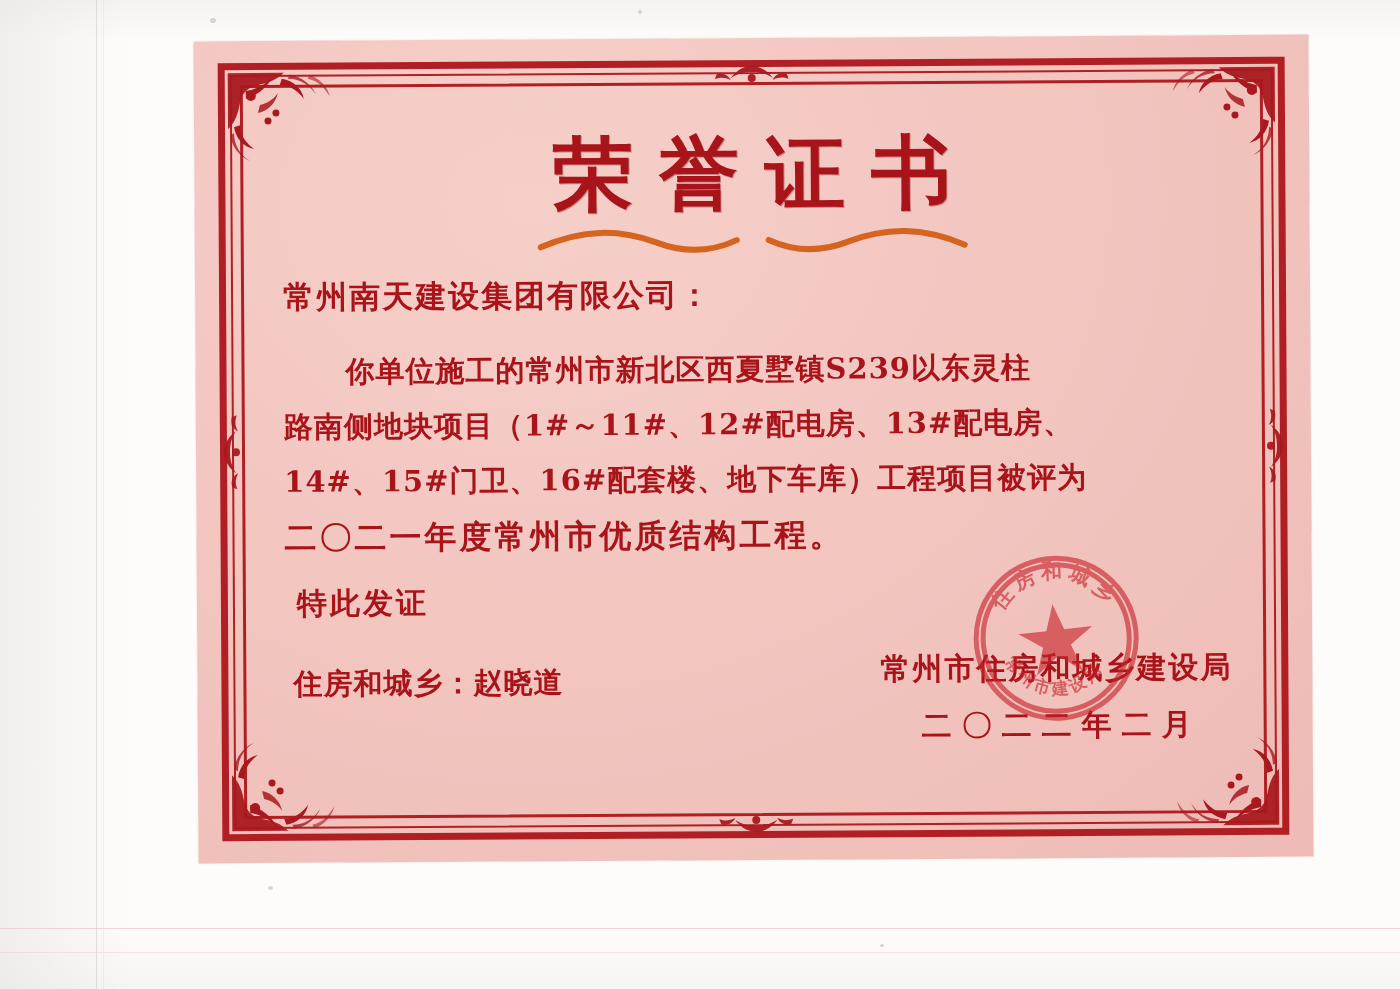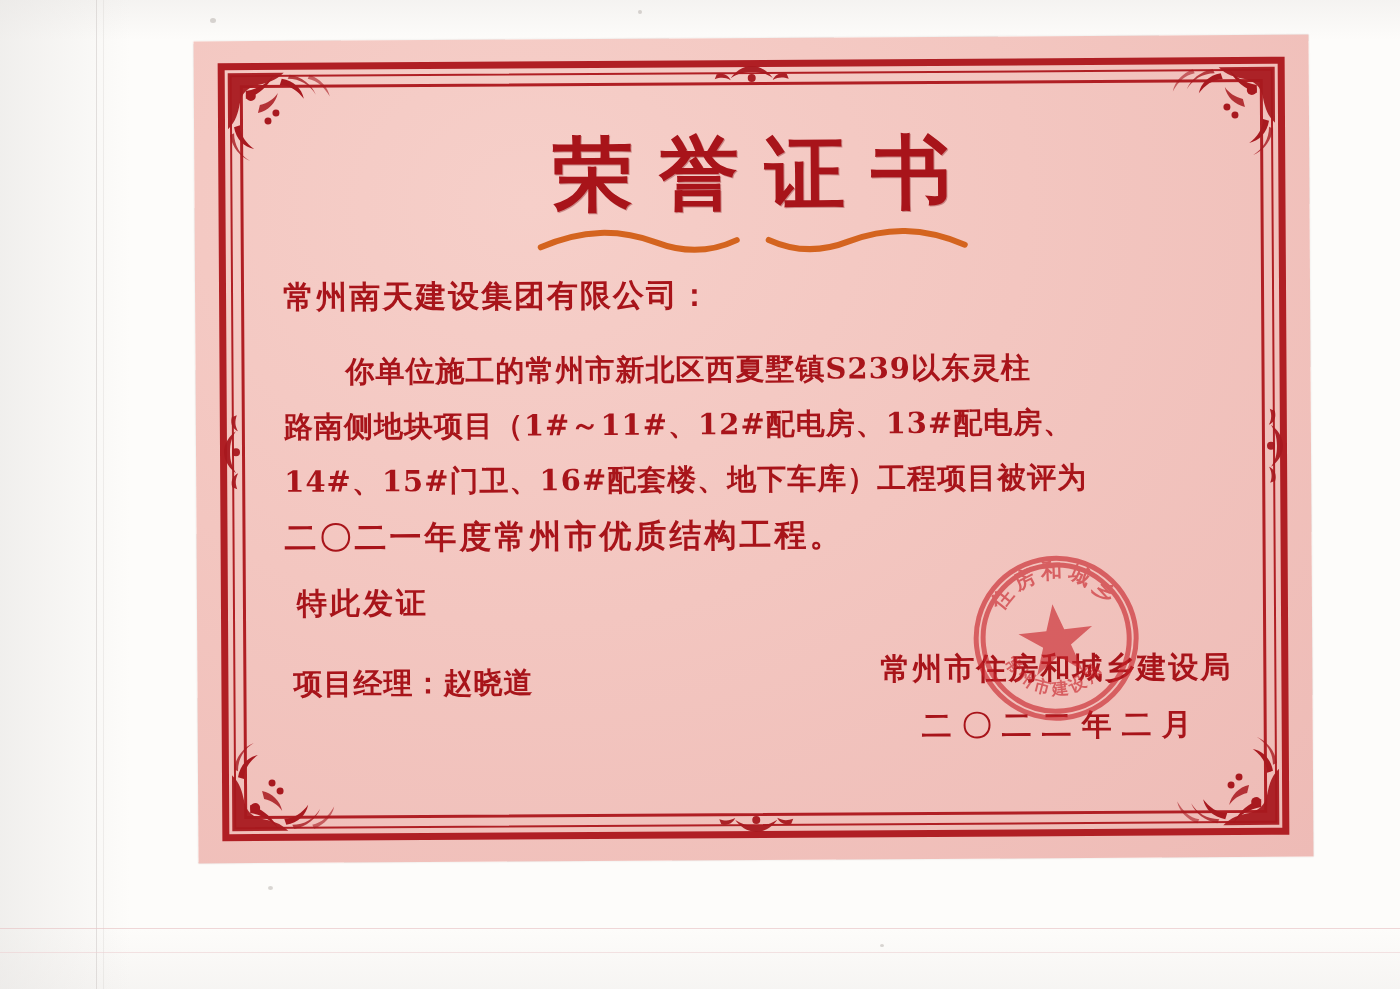--- a/index.html
+++ b/index.html
@@ -354,21 +354,21 @@
         <span class="indent"></span><span>你单位施工的常州市新北区西夏墅镇S239以东灵柱</span>
       </div>
       <div class="para">路南侧地块项目（1#～11#、12#配电房、13#配电房、</div>
       <div class="para">14#、15#门卫、16#配套楼、地下车库）工程项目被评为</div>
       <div class="para-final">二〇二一年度常州市优质结构工程。</div>
       <div class="issue-note">特此发证</div>
     </div>
 
     <div class="footer">
       <div class="manager">
-        <span>项目经理：</span><span>赵晓道</span>
+        <span>住房和城乡：</span><span>赵晓道</span>
       </div>
       <div class="issuer-block">
         <div class="seal">
           <svg viewBox="0 0 172 172">
             <g fill="none" stroke="#c8232a" stroke-width="5">
               <circle cx="86" cy="86" r="80"></circle>
               <circle cx="86" cy="86" r="73"></circle>
             </g>
             <polygon fill="#c8232a" points="86,52 95,78 123,78 100,94 109,121 86,104 63,121 72,94 49,78 77,78"></polygon>
             <path id="sealTop" d="M 26 86 A 60 60 0 0 1 146 86" fill="none"></path>

